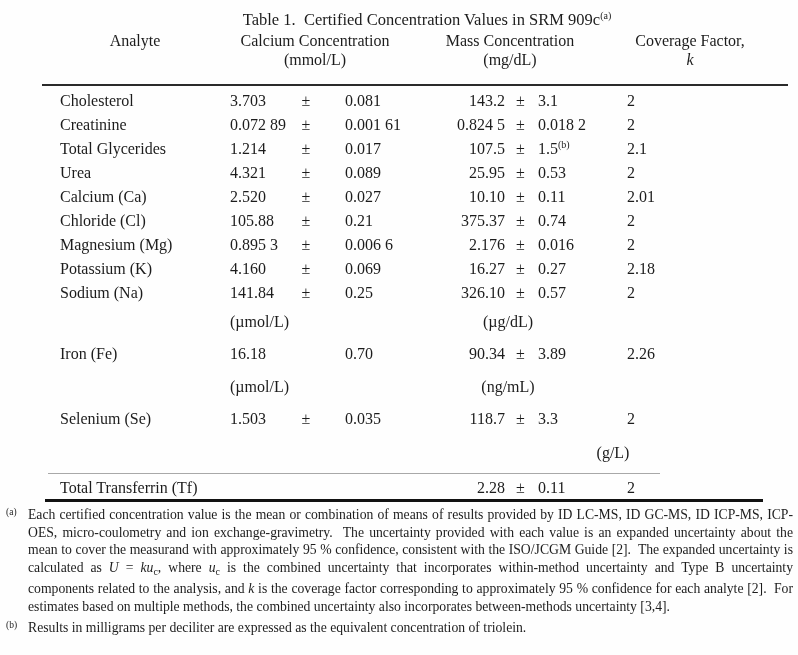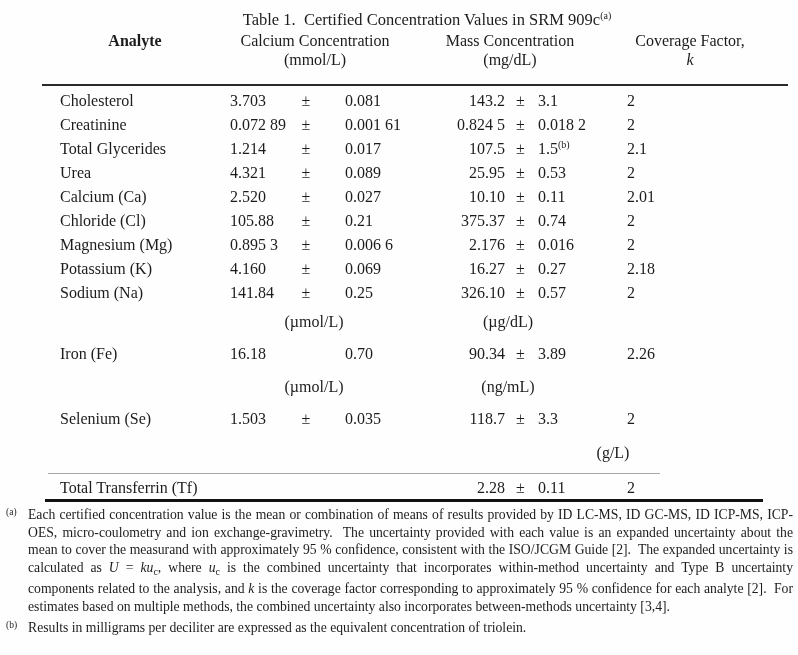--- a/index.html
+++ b/index.html
@@ -3,37 +3,37 @@
 <meta charset="utf-8">
 <style>
   html,body{margin:0;padding:0;background:#ffffff;}
   .page{position:relative;width:798px;height:655px;background:#fefefe;color:#1c1c1c;
         font-family:"Liberation Serif", serif;font-size:16px;overflow:hidden;}
   .title{position:absolute;top:10px;left:0;width:100%;text-align:center;font-size:16.5px;margin-left:28px;}
   sup.s{font-size:10px;vertical-align:super;line-height:0;}
   .thead{position:absolute;top:31px;left:0;width:798px;display:grid;
          grid-template-columns:230px 200px 190px 178px;}
   .hc{text-align:center;line-height:19px;}
-  .hc1{padding-left:40px;font-weight:bold;}
+  .hc1{padding-left:40px;}
   .hc2{padding-right:30px;}
   .hc3{padding-right:30px;}
   .hc4{padding-right:38px;}
   .rule-top{position:absolute;top:84px;left:42px;width:746px;height:2px;background:#2a2a2a;}
   .tbody{position:absolute;top:89px;left:0;width:696px;}
   .trow{display:grid;grid-template-columns:230px 66px 20px 114px 75px 31px 84px 1fr;
         height:24px;line-height:24px;}
   .c-analyte{padding-left:60px;white-space:nowrap;}
   .c-aval{white-space:nowrap;}
   .c-apm{text-align:center;}
   .c-aunc{padding-left:29px;white-space:nowrap;}
   .c-mval{text-align:right;white-space:nowrap;}
   .c-mpm{text-align:center;}
   .c-munc{padding-left:2px;white-space:nowrap;}
   .c-k{padding-left:7px;}
-  .u-amount{grid-column:2/5;text-align:center;padding-right:32px;}
+  .u-amount{grid-column:2/5;padding-right:32px;}
   .u-mass{grid-column:5/8;text-align:center;padding-right:34px;}
   .mt5{margin-top:5px;}
   .mt8{margin-top:8px;}
   .mt9{margin-top:9px;}
   .mt10{margin-top:10px;gap:21px;}
   .rule-thin{height:1px;background:#a8a8a8;margin:8px 36px 0 48px;}
   .row-tf{margin-top:3px;height:22px;line-height:22px;}
   .rule-bottom{height:3px;background:#121212;margin-left:45px;width:718px;}
   sup.b{font-size:10px;vertical-align:super;line-height:0;}
   .footnotes{position:absolute;top:506px;left:5px;width:788px;font-size:13.7px;line-height:17.6px;}

